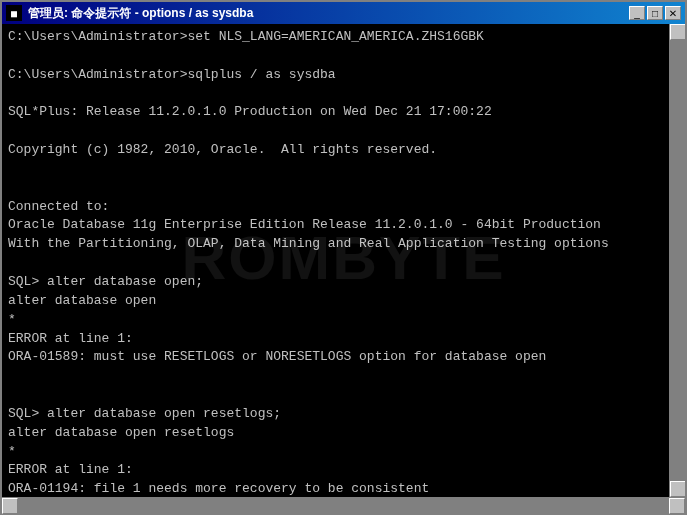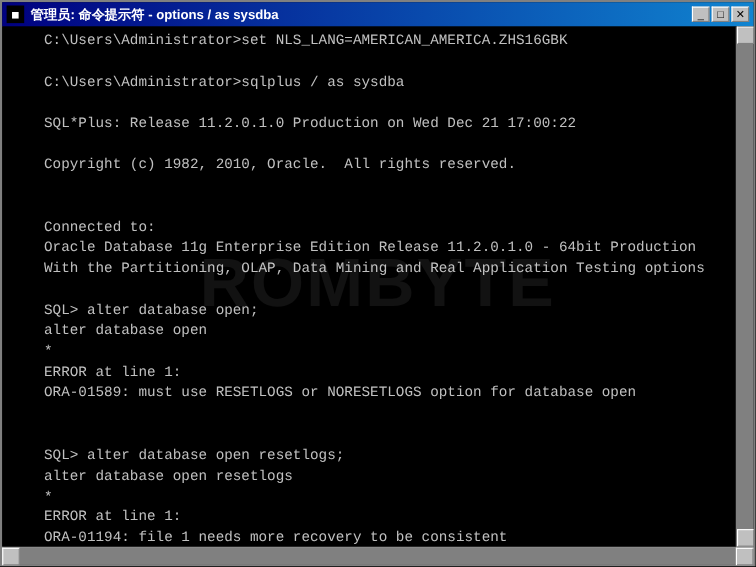--- a/index.html
+++ b/index.html
@@ -81,21 +81,20 @@
       overflow: hidden;
       position: relative;
     }
 
     .console-content {
       color: #c0c0c0;
       font-size: 13px;
       line-height: 1.45;
       white-space: pre;
       font-family: 'Courier New', Courier, monospace;
-      margin-left: 32px;
     }
 
     .line {
       display: block;
     }
 
     .watermark {
       position: absolute;
       top: 50%;
       left: 50%;

